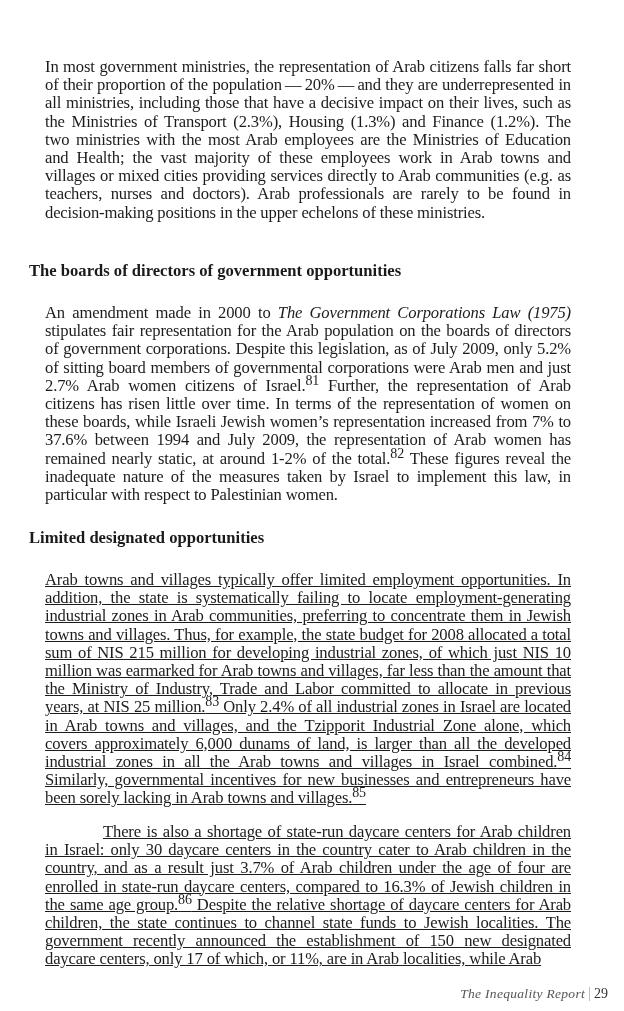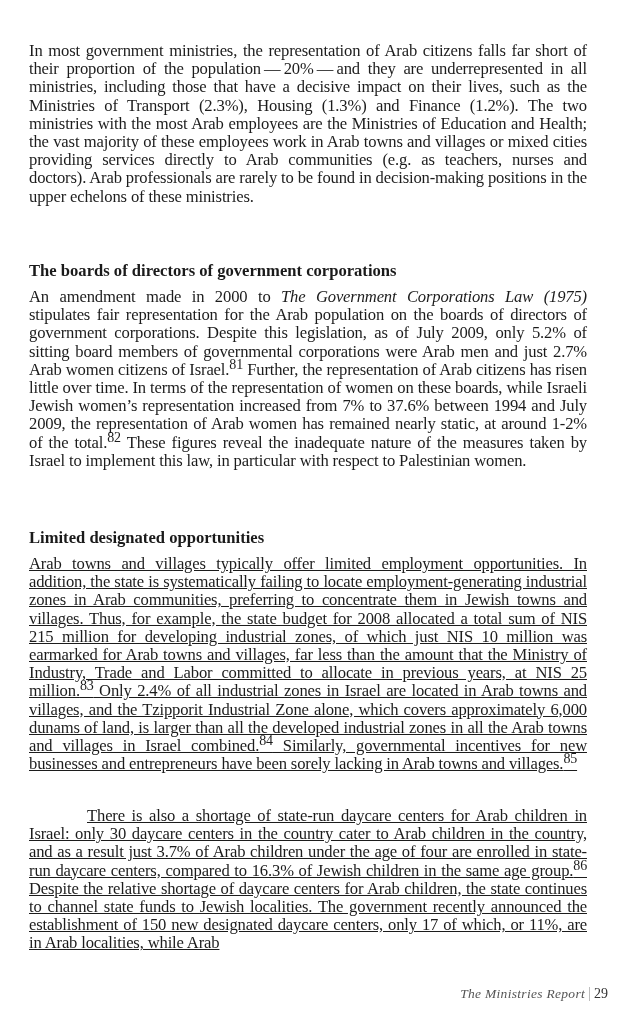--- a/index.html
+++ b/index.html
@@ -3,21 +3,21 @@
 <meta charset="utf-8">
 <style>
   html, body { margin: 0; padding: 0; background: #ffffff; }
   body {
     width: 624px; height: 1011px; position: relative; overflow: hidden;
     font-family: "Liberation Serif", "DejaVu Serif", serif;
     color: #1c1c1c;
   }
   .page { position: absolute; left: 29px; top: 42px; width: 558px; }
   p.body {
-    margin: 0; font-size: 16.6px; line-height: 18.2px;
+    margin: 16px; font-size: 16.6px; line-height: 18.2px;
     text-align: justify; text-align-last: left; hyphens: none;
     letter-spacing: -0.15px;
   }
   p.indent { text-indent: 58px; text-decoration: underline; }
   h2.section {
     margin: 0; font-size: 16.6px; line-height: 20px; font-weight: bold;
     color: #1a1a1a;
   }
   sup { font-size: 14px; line-height: 0; vertical-align: 6px; }
   em { font-style: italic; }
@@ -35,29 +35,29 @@
   .footer .sep { display: inline-block; width: 1px; height: 14px; background: #bdbdbd; }
   .footer .num { color: #333; font-size: 14px; text-align: center; }
 </style>
 </head>
 <body>
 
 <div class="page">
 
   <p class="body" id="p1">In most government ministries, the representation of Arab citizens falls far short of their proportion of the population — 20% — and they are underrepresented in all ministries, including those that have a decisive impact on their lives, such as the Ministries of Transport (2.3%), Housing (1.3%) and Finance (1.2%). The two ministries with the most Arab employees are the Ministries of Education and Health; the vast majority of these employees work in Arab towns and villages or mixed cities providing services directly to Arab communities (e.g. as teachers, nurses and doctors). Arab professionals are rarely to be found in decision-making positions in the upper echelons of these ministries.</p>
 
-  <h2 class="section" id="h1">The boards of directors of government corporations</h2>
+  <h2 class="section" id="h1">The boards of directors of government opportunities</h2>
 
   <p class="body" id="p2"><span>An amendment made in 2000 to </span><em>The Government Corporations Law (1975)</em><span> stipulates fair representation for the Arab population on the boards of directors of government corporations. Despite this legislation, as of July 2009, only 5.2% of sitting board members of governmental corporations were Arab men and just 2.7% Arab women citizens of Israel.</span><sup>81</sup><span> Further, the representation of Arab citizens has risen little over time. In terms of the representation of women on these boards, while Israeli Jewish women’s representation increased from 7% to 37.6% between 1994 and July 2009, the representation of Arab women has remained nearly static, at around 1-2% of the total.</span><sup>82</sup><span> These figures reveal the inadequate nature of the measures taken by Israel to implement this law, in particular with respect to Palestinian women.</span></p>
 
   <h2 class="section" id="h2">Limited designated opportunities</h2>
 
   <p class="body" id="p3"><span>Arab towns and villages typically offer limited employment opportunities. In addition, the state is systematically failing to locate employment-generating industrial zones in Arab communities, preferring to concentrate them in Jewish towns and villages. Thus, for example, the state budget for 2008 allocated a total sum of NIS 215 million for developing industrial zones, of which just NIS 10 million was earmarked for Arab towns and villages, far less than the amount that the Ministry of Industry, Trade and Labor committed to allocate in previous years, at NIS 25 million.</span><sup>83</sup><span> Only 2.4% of all industrial zones in Israel are located in Arab towns and villages, and the Tzipporit Industrial Zone alone, which covers approximately 6,000 dunams of land, is larger than all the developed industrial zones in all the Arab towns and villages in Israel combined.</span><sup>84</sup><span> Similarly, governmental incentives for new businesses and entrepreneurs have been sorely lacking in Arab towns and villages.</span><sup>85</sup></p>
 
   <p class="body indent" id="p4"><span>There is also a shortage of state-run daycare centers for Arab children in Israel: only 30 daycare centers in the country cater to Arab children in the country, and as a result just 3.7% of Arab children under the age of four are enrolled in state-run daycare centers, compared to 16.3% of Jewish children in the same age group.</span><sup>86</sup><span> Despite the relative shortage of daycare centers for Arab children, the state continues to channel state funds to Jewish localities. The government recently announced the establishment of 150 new designated daycare centers, only 17 of which, or 11%, are in Arab localities, while Arab</span></p>
 
 </div>
 
 <div class="footer">
-  <span class="title">The Ministries Report</span>
+  <span class="title">The Inequality Report</span>
   <span class="sep"></span>
   <span class="num">29</span>
 </div>
 
 </body></html>

